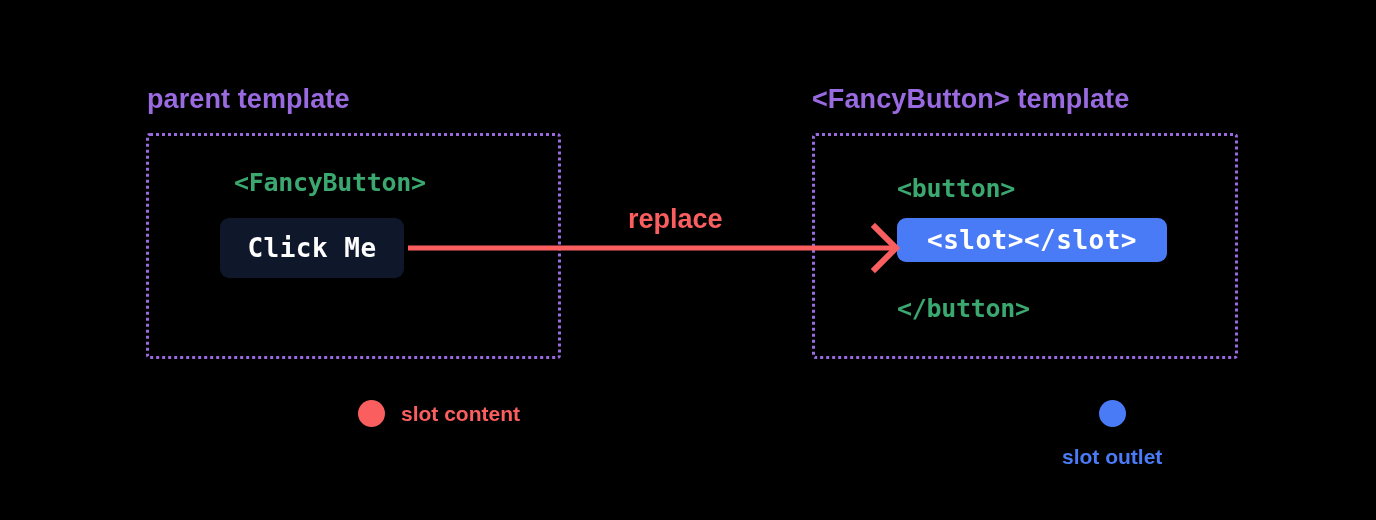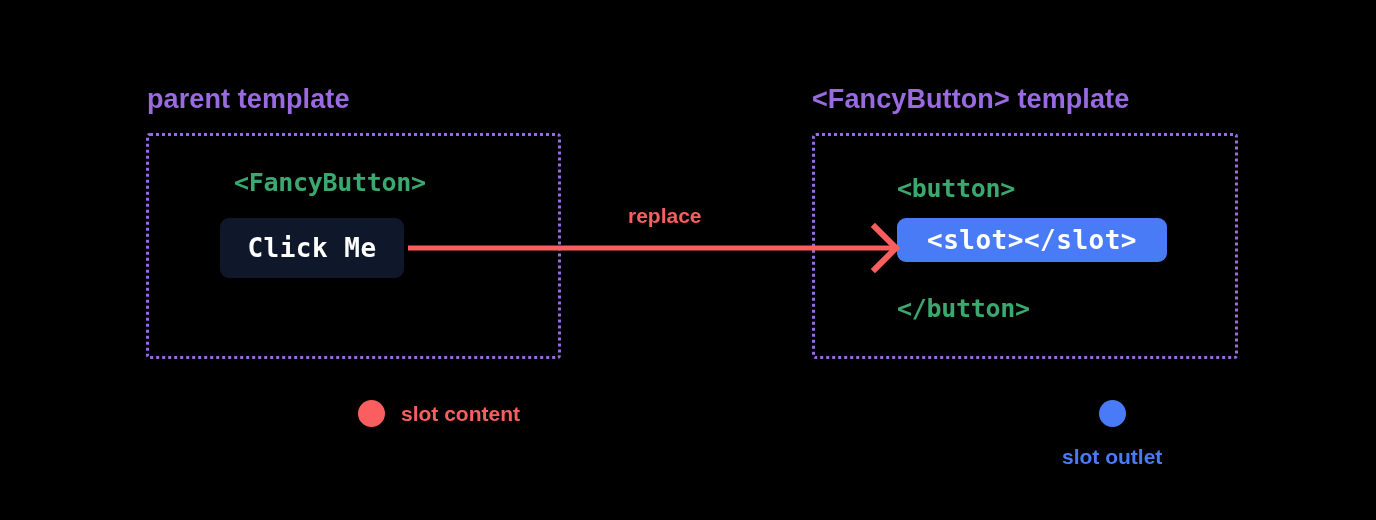--- a/index.html
+++ b/index.html
@@ -93,21 +93,21 @@
     overflow: visible;
   }
 
   
   #label-replace {
     position: absolute;
     left: 628px;
     top: 204px;
     font-family: "Liberation Sans", sans-serif;
     font-weight: bold;
-    font-size: 21px;
+    font-size: 27px;
     color: #fb5e5e;
     white-space: nowrap;
   }
 
   
   .legend-item {
     position: absolute;
     display: flex;
     align-items: center;
     gap: 16px;

